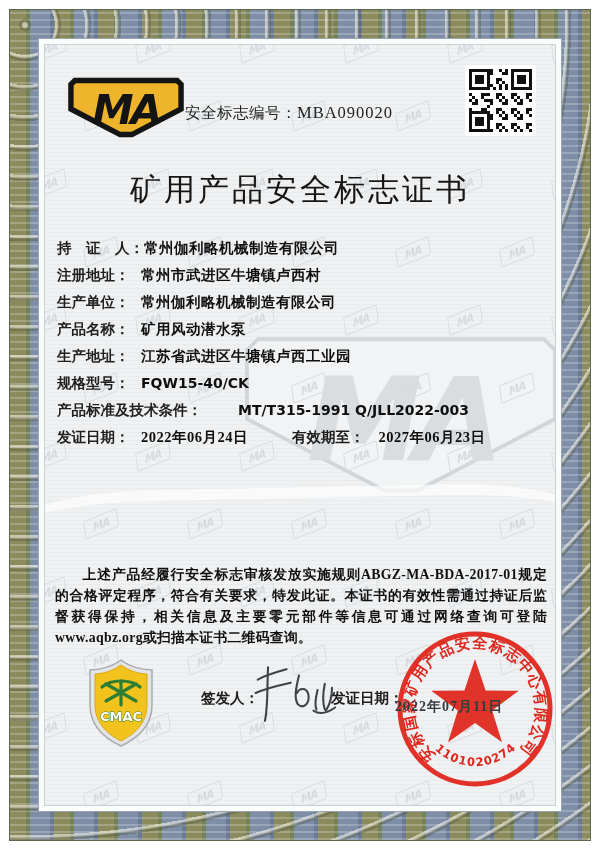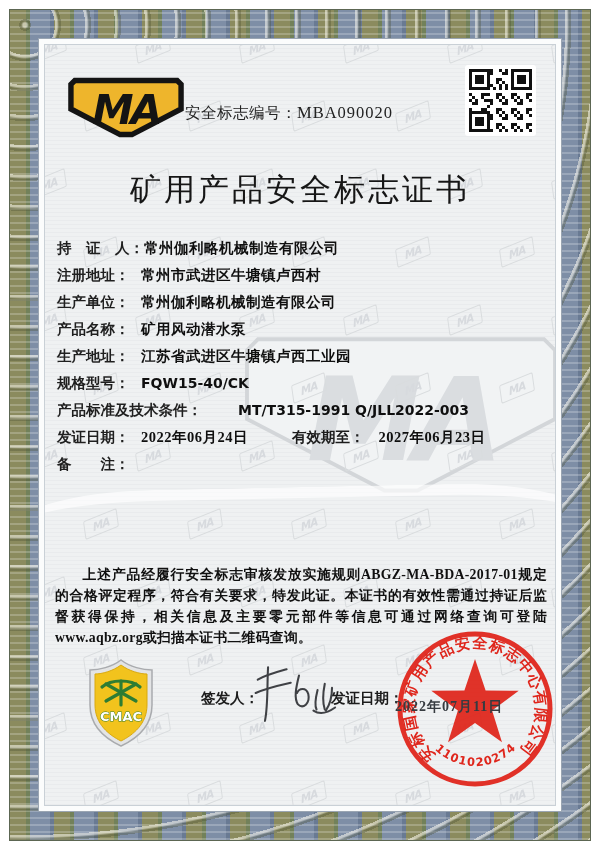--- a/index.html
+++ b/index.html
@@ -378,24 +378,20 @@
       <div class="frow">
         <span class="label">产品标准及技术条件：</span>
         <span class="value ascii gap-lg">MT/T315-1991 Q/JLL2022-003</span>
       </div>
       <div class="frow dates">
         <span class="label">发证日期：</span>
         <span class="value">2022年06月24日</span>
         <span class="vlabel">有效期至：</span>
         <span class="value" style="margin-left:14px">2027年06月23日</span>
       </div>
-      <div class="frow remark">
-        <span class="label">备　　注：</span>
-        <span class="value"></span>
-      </div>
     </div>
 
     <div class="para">上述产品经履行安全标志审核发放实施规则ABGZ-MA-BDA-2017-01规定的合格评定程序，符合有关要求，特发此证。本证书的有效性需通过持证后监督获得保持，相关信息及主要零元部件等信息可通过网络查询可登陆www.aqbz.org或扫描本证书二维码查询。</div>
 
     <svg class="cmac" width="72" height="92" viewBox="0 0 72 92">
       <path d="M36,3 C27,10 14,13 5,13 L5,48 C5,70 21,82 36,89 C51,82 67,70 67,48 L67,13 C58,13 45,10 36,3 Z" fill="#e3e4e5" stroke="#a9abae" stroke-width="1.5"></path>
       <path d="M36,8 C28,14 17,17 10,17 L10,48 C10,67 24,78 36,84 C48,78 62,67 62,48 L62,17 C55,17 44,14 36,8 Z" fill="#f2c31d" stroke="#d9a90f" stroke-width="1"></path>
       <g stroke="#2e7d33" stroke-width="3.2" fill="none" stroke-linecap="round">
         <path d="M17,30 C26,22 46,22 55,30"></path>
         <path d="M21,44 L51,27"></path>

